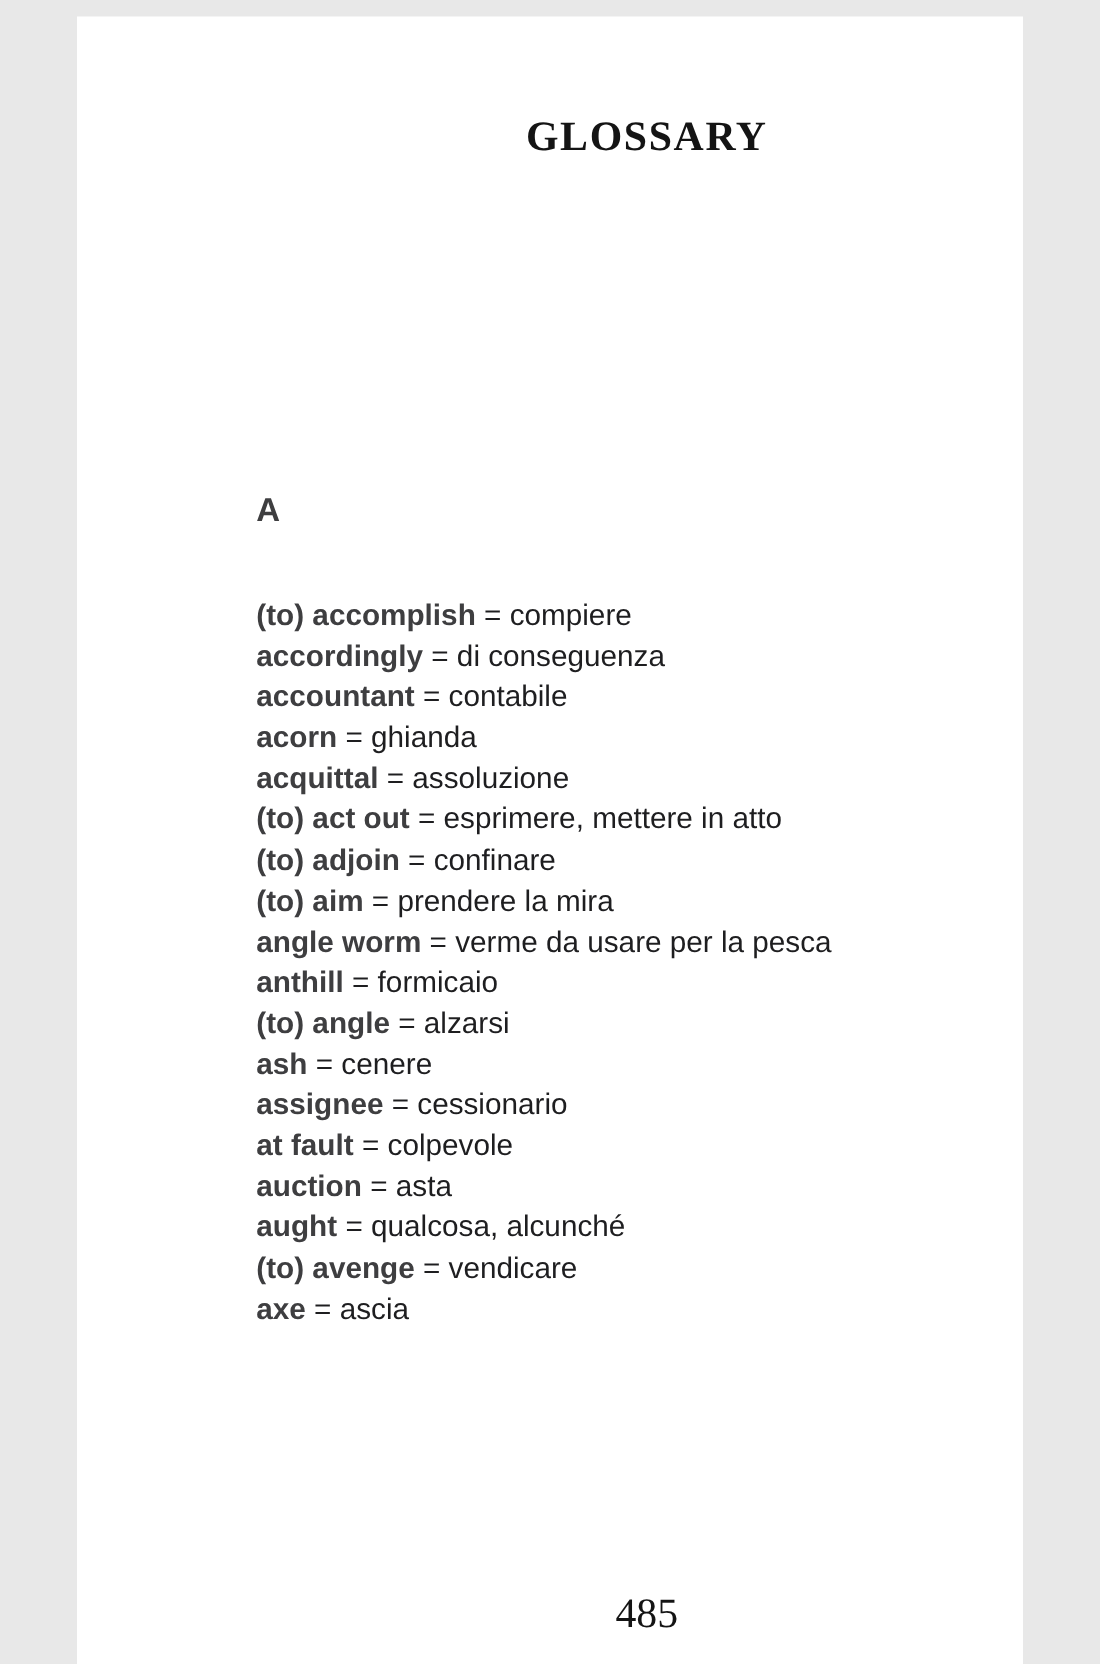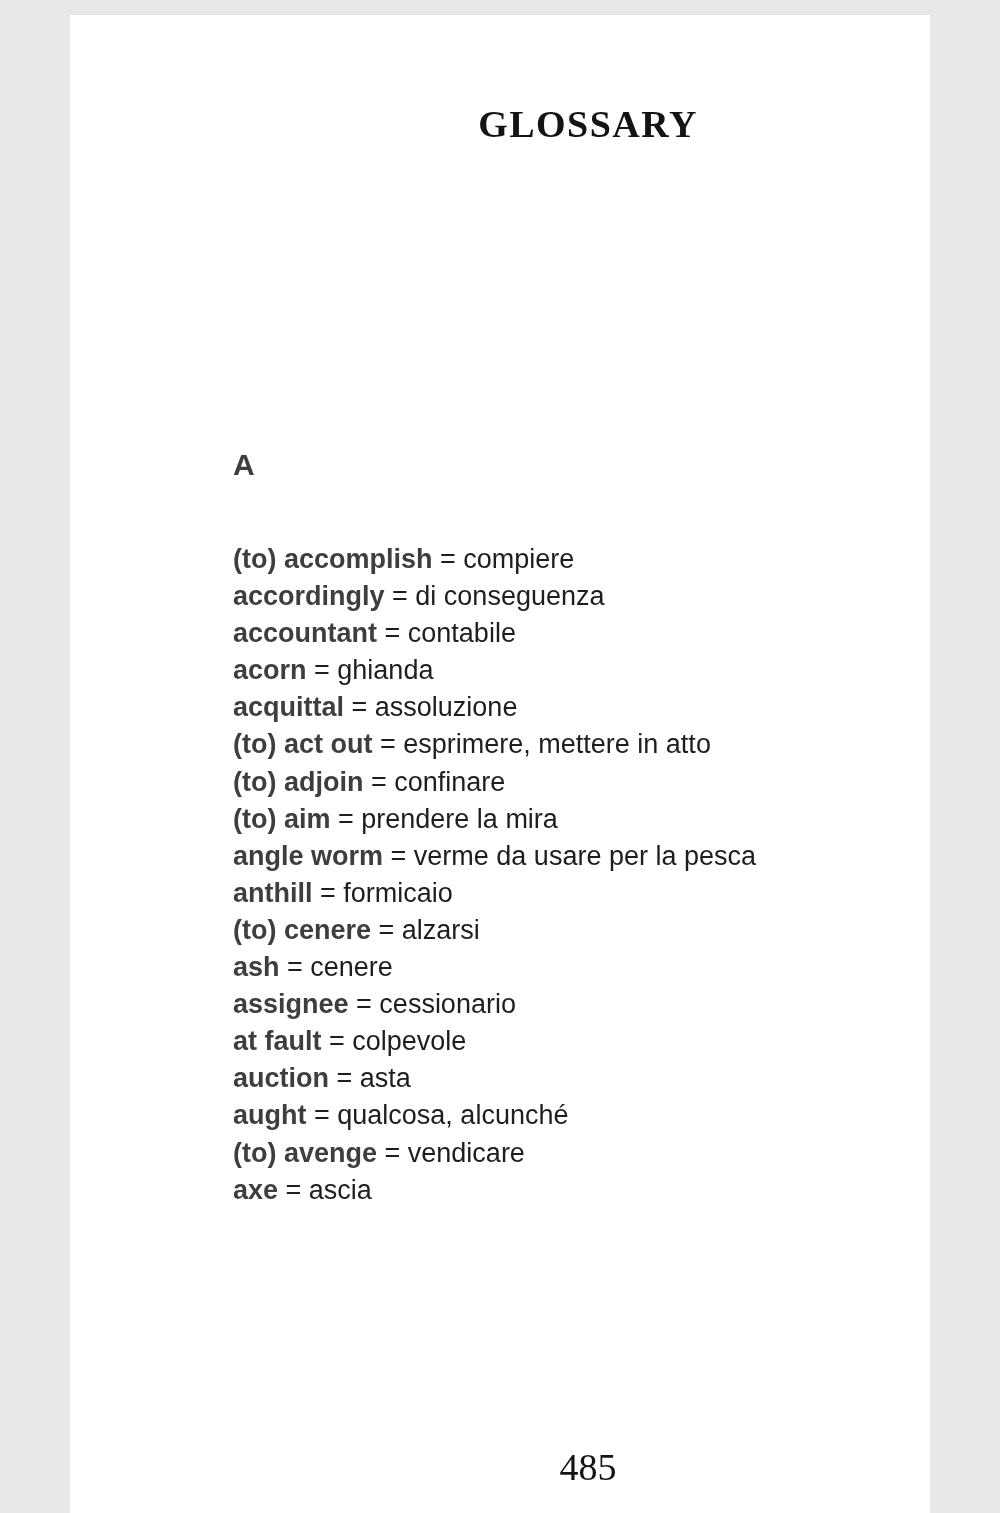--- a/index.html
+++ b/index.html
@@ -83,21 +83,21 @@
       <div class="entry"><span class="term">(to) accomplish</span><span class="sep"> = </span><span class="translation">compiere</span></div>
       <div class="entry"><span class="term">accordingly</span><span class="sep"> = </span><span class="translation">di conseguenza</span></div>
       <div class="entry"><span class="term">accountant</span><span class="sep"> = </span><span class="translation">contabile</span></div>
       <div class="entry"><span class="term">acorn</span><span class="sep"> = </span><span class="translation">ghianda</span></div>
       <div class="entry"><span class="term">acquittal</span><span class="sep"> = </span><span class="translation">assoluzione</span></div>
       <div class="entry"><span class="term">(to) act out</span><span class="sep"> = </span><span class="translation">esprimere, mettere in atto</span></div>
       <div class="entry"><span class="term">(to) adjoin</span><span class="sep"> = </span><span class="translation">confinare</span></div>
       <div class="entry"><span class="term">(to) aim</span><span class="sep"> = </span><span class="translation">prendere la mira</span></div>
       <div class="entry"><span class="term">angle worm</span><span class="sep"> = </span><span class="translation">verme da usare per la pesca</span></div>
       <div class="entry"><span class="term">anthill</span><span class="sep"> = </span><span class="translation">formicaio</span></div>
-      <div class="entry"><span class="term">(to) cenere</span><span class="sep"> = </span><span class="translation">alzarsi</span></div>
+      <div class="entry"><span class="term">(to) angle</span><span class="sep"> = </span><span class="translation">alzarsi</span></div>
       <div class="entry"><span class="term">ash</span><span class="sep"> = </span><span class="translation">cenere</span></div>
       <div class="entry"><span class="term">assignee</span><span class="sep"> = </span><span class="translation">cessionario</span></div>
       <div class="entry"><span class="term">at fault</span><span class="sep"> = </span><span class="translation">colpevole</span></div>
       <div class="entry"><span class="term">auction</span><span class="sep"> = </span><span class="translation">asta</span></div>
       <div class="entry"><span class="term">aught</span><span class="sep"> = </span><span class="translation">qualcosa, alcunché</span></div>
       <div class="entry"><span class="term">(to) avenge</span><span class="sep"> = </span><span class="translation">vendicare</span></div>
       <div class="entry"><span class="term">axe</span><span class="sep"> = </span><span class="translation">ascia</span></div>
     </div>
 
   <div class="page-number centercol">485</div>

